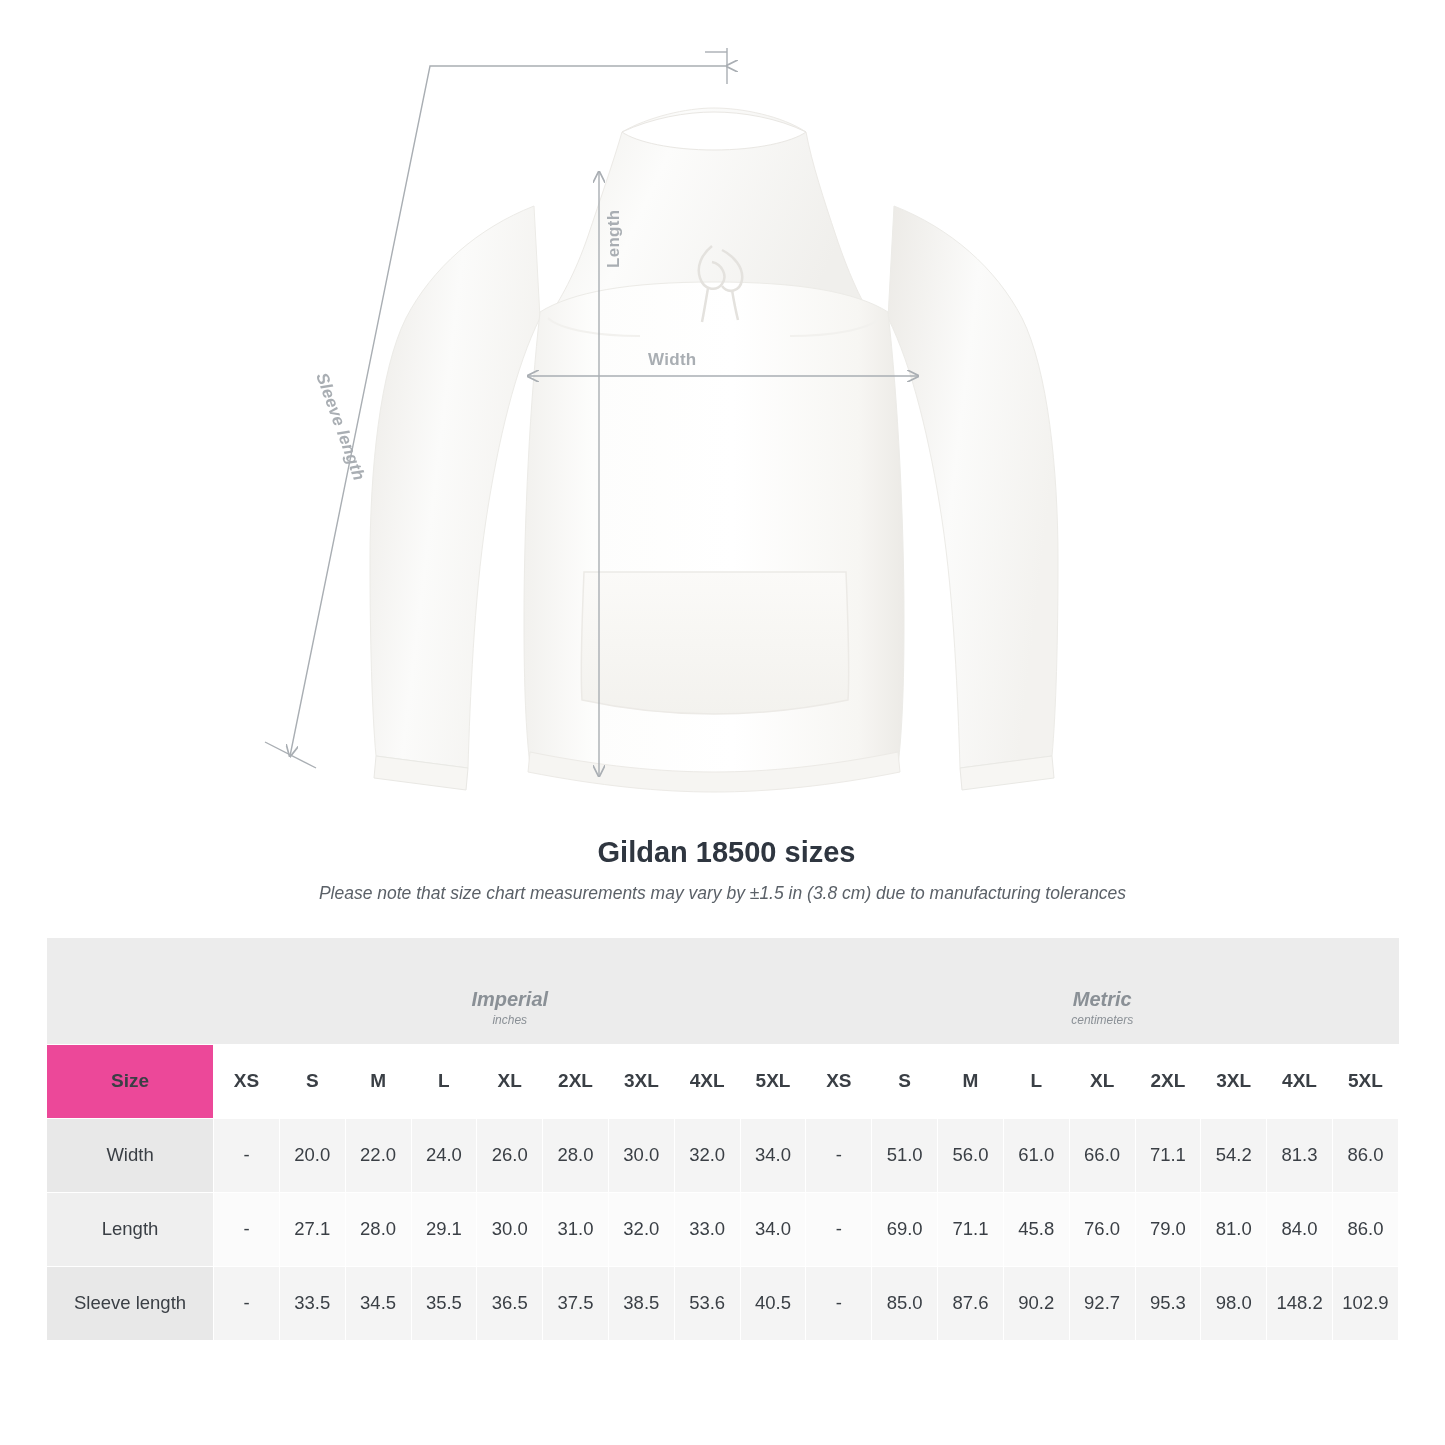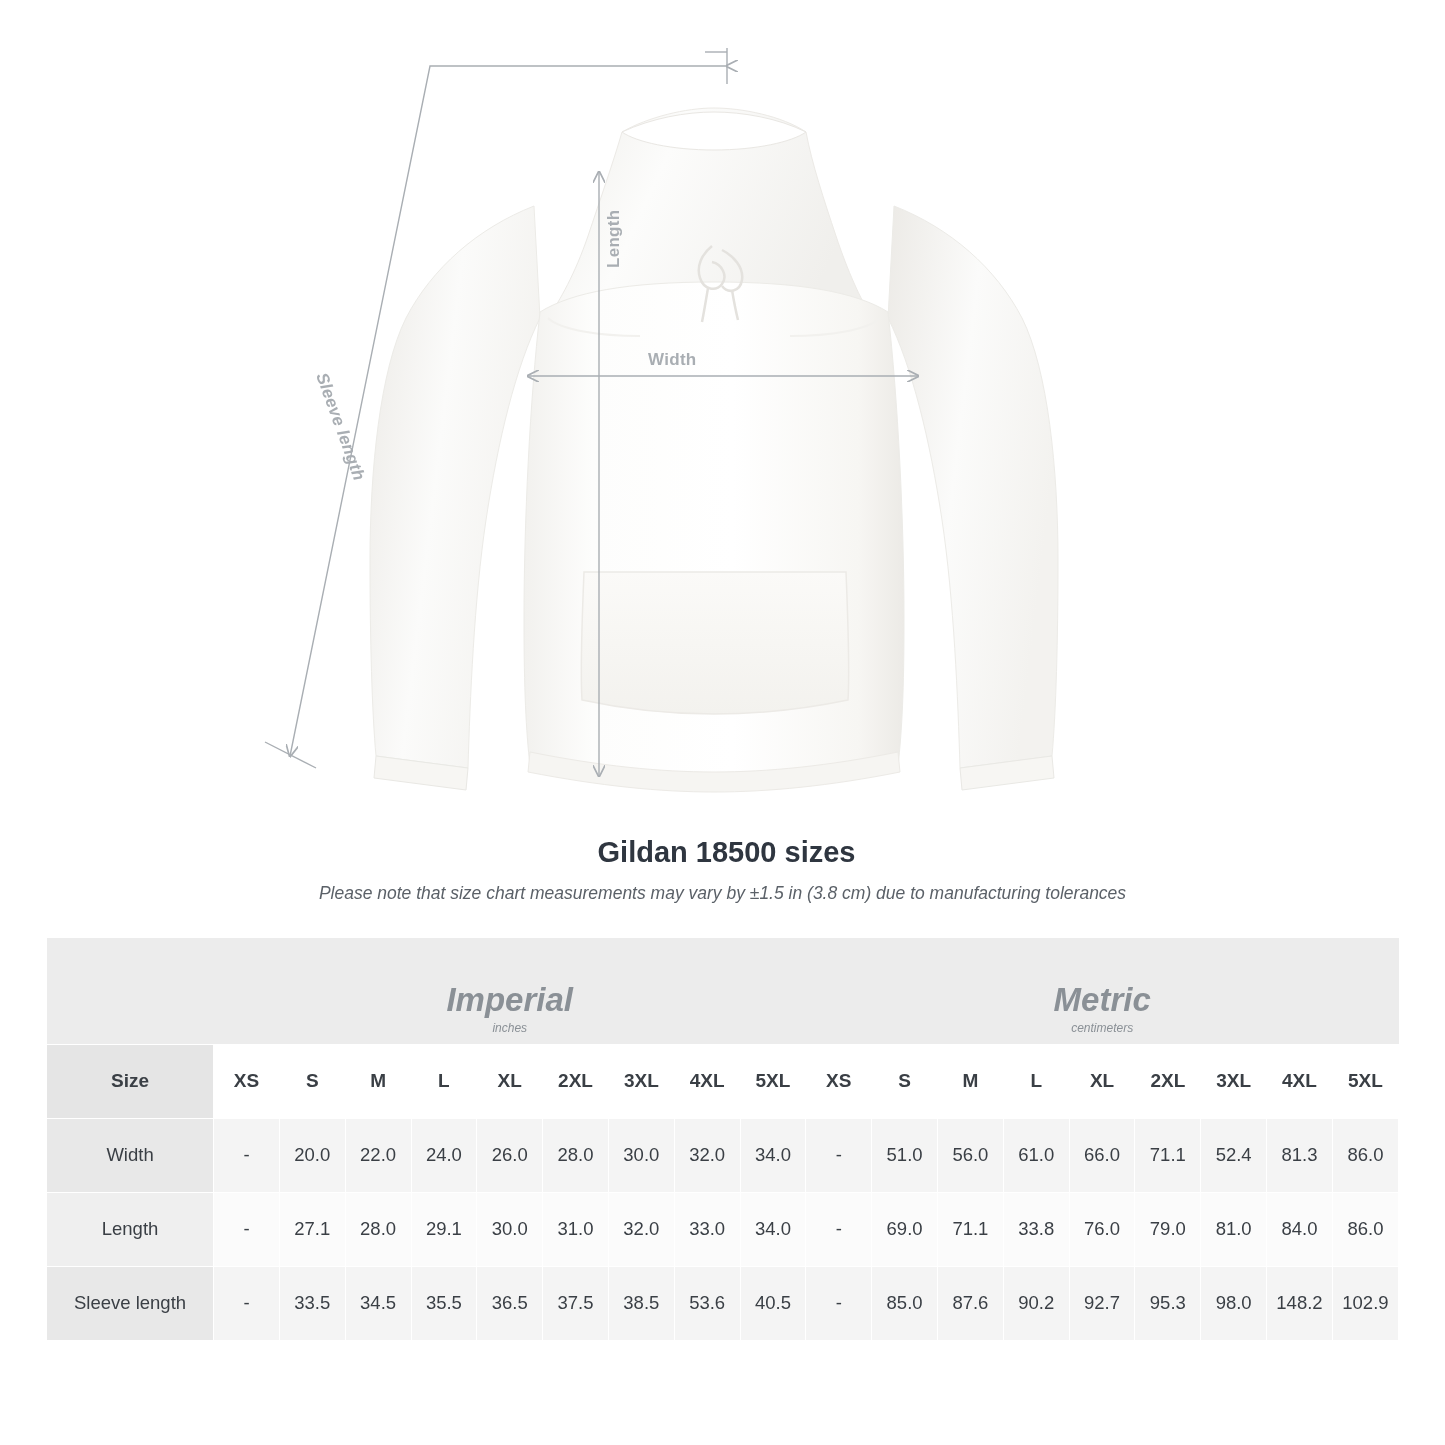--- a/index.html
+++ b/index.html
@@ -83,41 +83,41 @@
     background: #efefef;
     font-weight: normal;
   }
   
   tr.unit-row th {
     height: 106px;
     background: #ececec;
     border: none;
   }
   .unit-name {
-    font-size: 33px;
+    font-size: 20px;
     font-style: italic;
     font-weight: bold;
     color: #8a9096;
     line-height: 1.15;
     margin-top: 36px;
   }
   .unit-sub {
     font-size: 12px;
     font-style: italic;
     color: #8a9096;
     line-height: 1.5;
   }
   tr.head-row td {
     background: #ffffff;
     font-weight: bold;
     color: #3a3f45;
     font-size: 19px;
   }
   tr.head-row td.rowlabel {
-    background: #e5e5e5;
+    background: #ec4899;
     margin-top: 15px;
   }
   td.rowlabel {
     font-weight: bold;
     font-size: 19px;
     color: #3a3f45;
     background: #e8e8e8;
   }
   tr.data-row td { background: #e8e8e8; }
   tr.data-row.alt td { background: #efefef; }
@@ -299,40 +299,40 @@
           <td class="val">28.0</td>
           <td class="val">30.0</td>
           <td class="val">32.0</td>
           <td class="val">34.0</td>
           <td class="val">-</td>
           <td class="val">51.0</td>
           <td class="val">56.0</td>
           <td class="val">61.0</td>
           <td class="val">66.0</td>
           <td class="val">71.1</td>
-          <td class="val">52.4</td>
+          <td class="val">54.2</td>
           <td class="val">81.3</td>
           <td class="val">86.0</td>
         </tr>
 
         <tr class="data-row alt">
           <td class="rowlabel">Length</td>
           <td class="val">-</td>
           <td class="val">27.1</td>
           <td class="val">28.0</td>
           <td class="val">29.1</td>
           <td class="val">30.0</td>
           <td class="val">31.0</td>
           <td class="val">32.0</td>
           <td class="val">33.0</td>
           <td class="val">34.0</td>
           <td class="val">-</td>
           <td class="val">69.0</td>
           <td class="val">71.1</td>
-          <td class="val">33.8</td>
+          <td class="val">45.8</td>
           <td class="val">76.0</td>
           <td class="val">79.0</td>
           <td class="val">81.0</td>
           <td class="val">84.0</td>
           <td class="val">86.0</td>
         </tr>
 
         <tr class="data-row">
           <td class="rowlabel">Sleeve length</td>
           <td class="val">-</td>

